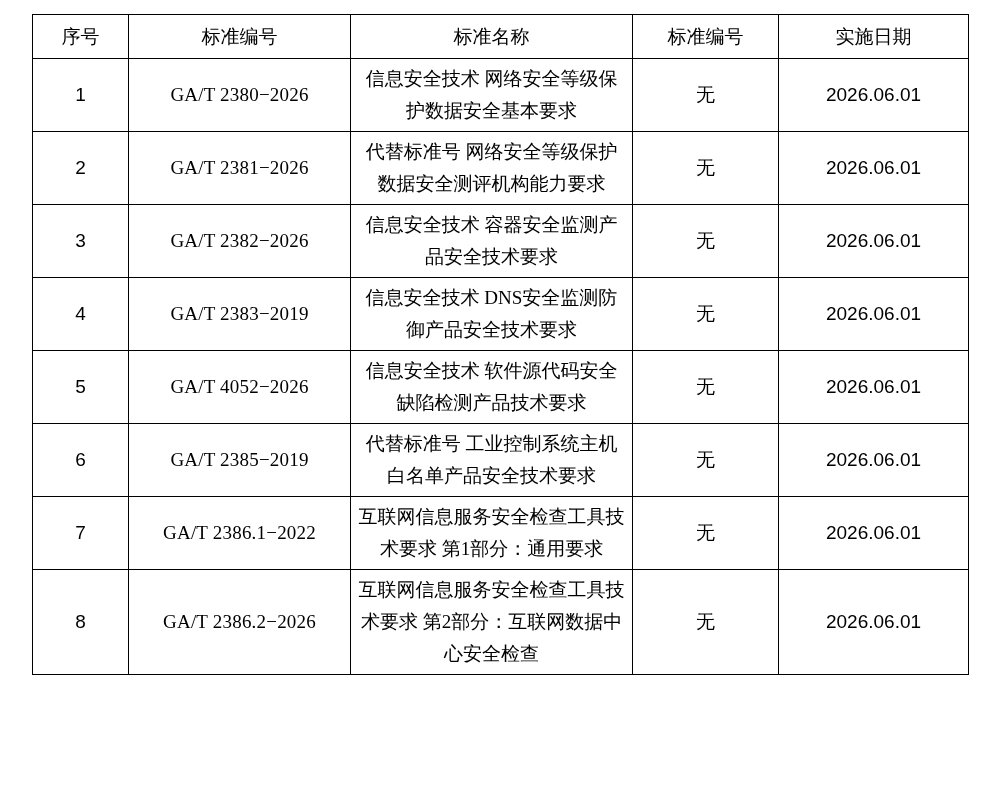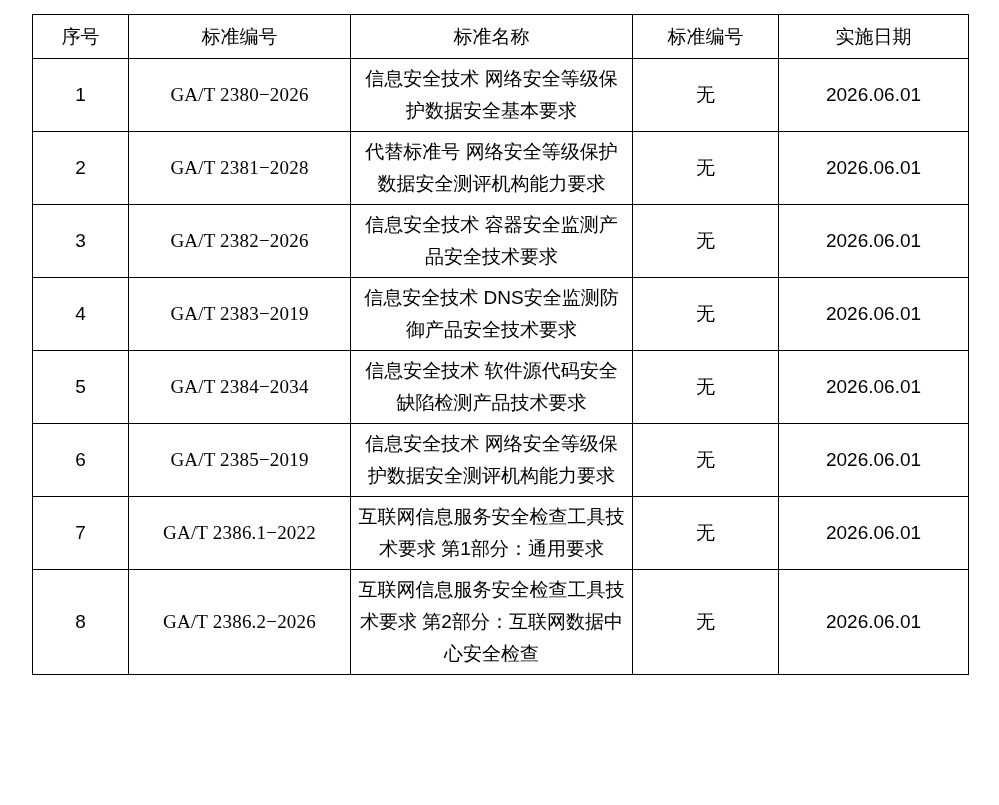--- a/index.html
+++ b/index.html
@@ -45,20 +45,21 @@
     box-sizing: border-box;
   }
   table.std-table thead td {
     height: 44px;
     line-height: 36px;
     padding: 2px 22px;
   }
   td.cell-name {
     text-align: center;
     letter-spacing: 0px;
+    font-family: Liberation Serif, serif;
   }
   td.cell-code {
     white-space: nowrap;
     letter-spacing: 0.2px;
     font-family: Liberation Serif, serif;
   }
   td.cell-date {
     white-space: nowrap;
   }
   td.cell-seq, td.cell-repl {
@@ -89,50 +90,50 @@
     <tbody>
       <tr>
         <td class="cell-seq">1</td>
         <td class="cell-code">GA/T 2380−2026</td>
         <td class="cell-name">信息安全技术 网络安全等级保护数据安全基本要求</td>
         <td class="cell-repl">无</td>
         <td class="cell-date">2026.06.01</td>
       </tr>
       <tr>
         <td class="cell-seq">2</td>
-        <td class="cell-code">GA/T 2381−2028</td>
+        <td class="cell-code">GA/T 2381−2026</td>
         <td class="cell-name">代替标准号 网络安全等级保护数据安全测评机构能力要求</td>
         <td class="cell-repl">无</td>
         <td class="cell-date">2026.06.01</td>
       </tr>
       <tr>
         <td class="cell-seq">3</td>
         <td class="cell-code">GA/T 2382−2026</td>
         <td class="cell-name">信息安全技术 容器安全监测产品安全技术要求</td>
         <td class="cell-repl">无</td>
         <td class="cell-date">2026.06.01</td>
       </tr>
       <tr>
         <td class="cell-seq">4</td>
         <td class="cell-code">GA/T 2383−2019</td>
         <td class="cell-name">信息安全技术 DNS安全监测防御产品安全技术要求</td>
         <td class="cell-repl">无</td>
         <td class="cell-date">2026.06.01</td>
       </tr>
       <tr>
         <td class="cell-seq">5</td>
-        <td class="cell-code">GA/T 2384−2034</td>
+        <td class="cell-code">GA/T 4052−2026</td>
         <td class="cell-name">信息安全技术 软件源代码安全缺陷检测产品技术要求</td>
         <td class="cell-repl">无</td>
         <td class="cell-date">2026.06.01</td>
       </tr>
       <tr>
         <td class="cell-seq">6</td>
         <td class="cell-code">GA/T 2385−2019</td>
-        <td class="cell-name">信息安全技术 网络安全等级保护数据安全测评机构能力要求</td>
+        <td class="cell-name">代替标准号 工业控制系统主机白名单产品安全技术要求</td>
         <td class="cell-repl">无</td>
         <td class="cell-date">2026.06.01</td>
       </tr>
       <tr>
         <td class="cell-seq">7</td>
         <td class="cell-code">GA/T 2386.1−2022</td>
         <td class="cell-name">互联网信息服务安全检查工具技术要求 第1部分：通用要求</td>
         <td class="cell-repl">无</td>
         <td class="cell-date">2026.06.01</td>
       </tr>

